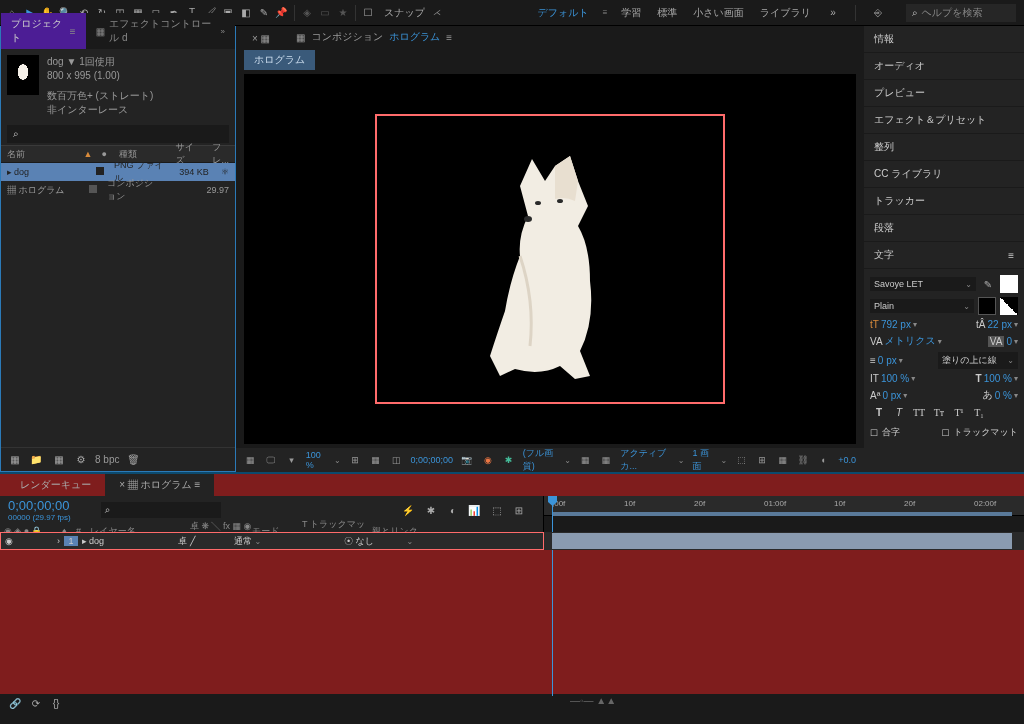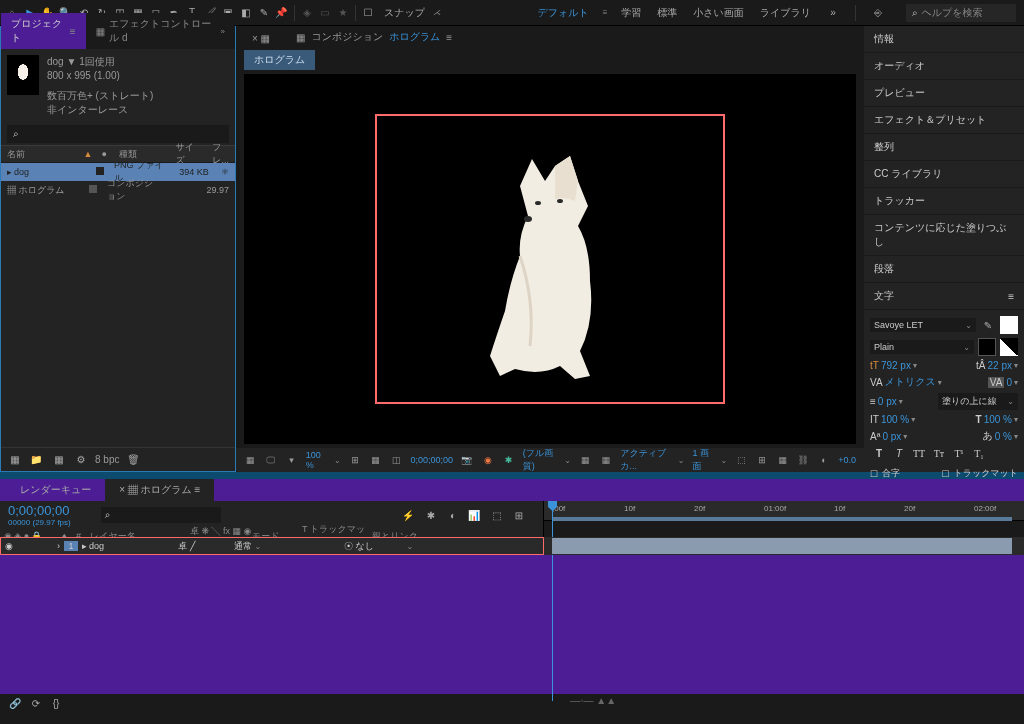--- a/index.html
+++ b/index.html
@@ -63,21 +63,21 @@
 .char-row { display: flex; align-items: center; gap: 4px; margin-bottom: 4px; }
 .char-select { background: #1a1a1a; padding: 2px 4px; flex: 1; font-size: 9px; display: flex; align-items: center; justify-content: space-between; }
 .char-swatch { width: 18px; height: 18px; }
 .char-field { display: flex; align-items: center; gap: 2px; }
 .char-field .val { color: #3b94d9; }
 .char-btns { display: flex; gap: 2px; margin-top: 4px; flex-wrap: wrap; }
 .char-btn { width: 18px; height: 14px; background: none; color: #ccc; font-family: serif; font-size: 10px; text-align: center; line-height: 14px; }
 .checkbox-row { display: flex; align-items: center; gap: 4px; font-size: 9px; }
 
 
-.timeline-wrap { height: 222px; background: #4c1d95; border-top: 7px solid #0c4a6e; }
+.timeline-wrap { height: 222px; background: #7f1d1d; border-top: 2px solid #0c4a6e; }
 .tl-tabs { height: 22px; display: flex; align-items: flex-end; padding-left: 6px; }
 .tl-tab { padding: 4px 14px; color: #aaa; }
 .tl-tab.active { background: #232323; }
 .tl-header { display: flex; height: 36px; }
 .tl-left { width: 544px; background: #232323; border-right: 1px solid #000; }
 .tl-time-row { display: flex; align-items: center; padding: 2px 8px; gap: 10px; }
 .timecode { color: #3b94d9; font-size: 13px; }
 .timecode-sub { color: #3b94d9; font-size: 8px; }
 .tl-search { background: #1a1a1a; width: 120px; padding: 2px 4px; margin-left: 20px; }
 .tl-icons { display: flex; gap: 6px; margin-left: auto; padding-right: 8px; }
@@ -262,21 +262,20 @@
   </div>
 
   <div class="right-panels">
     <div class="right-item">情報</div>
     <div class="right-item">オーディオ</div>
     <div class="right-item">プレビュー</div>
     <div class="right-item">エフェクト＆プリセット</div>
     <div class="right-item">整列</div>
     <div class="right-item">CC ライブラリ</div>
     <div class="right-item">トラッカー</div>
-    <div class="right-item">コンテンツに応じた塗りつぶし</div>
     <div class="right-item">段落</div>
     <div class="right-item right-header">
       <span>文字</span>
         <span class="ham">≡</span>
     </div>
     <div class="char-panel">
       <div class="char-row">
         <div class="char-select">
             <span>Savoye LET</span>
             <span class="chev">⌄</span>

